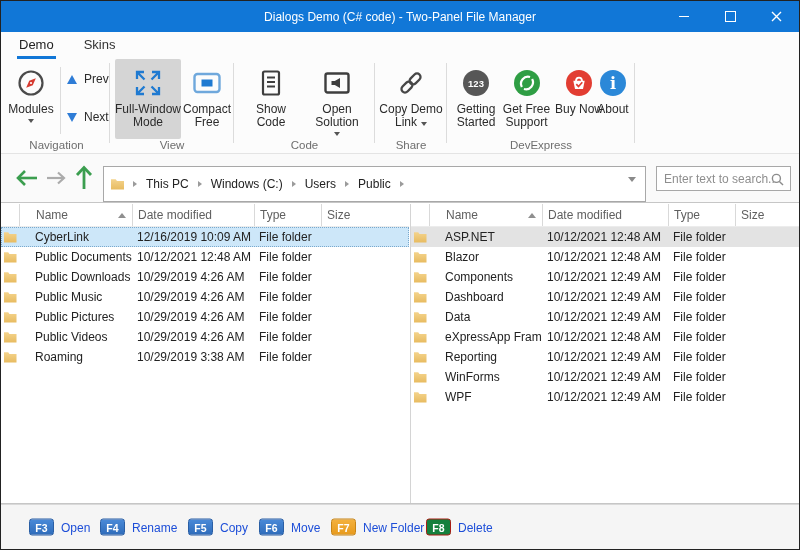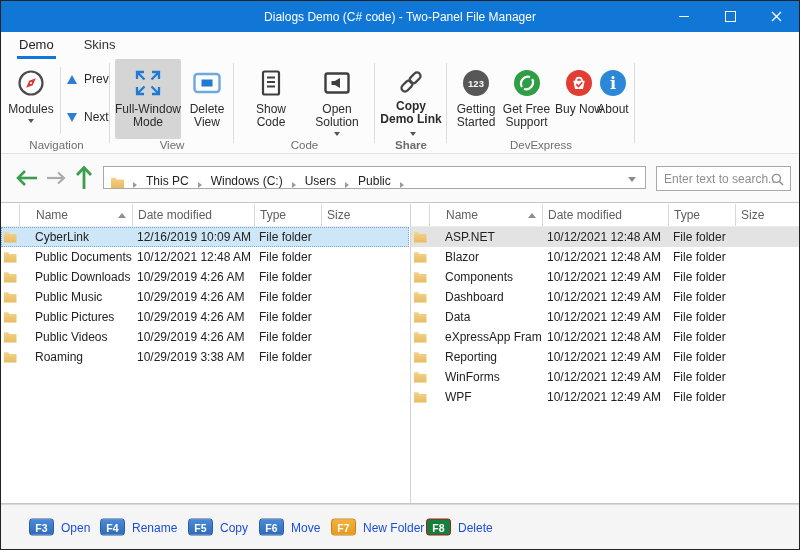--- a/index.html
+++ b/index.html
@@ -28,21 +28,21 @@
   .caret-below{margin:3px auto 0 auto;}
   .caret-inline{display:inline-block;margin-left:4px;}
   .vsep{position:absolute;top:8px;bottom:18px;width:1px;background:#dcdcdc;}
   .smcol{position:absolute;display:flex;flex-direction:column;justify-content:space-between;}
   .smbtn{display:flex;align-items:center;gap:7px;font-size:12px;color:#2b2b2b;padding:3px 4px;}
   .tri-up{width:0;height:0;border-left:5.5px solid transparent;border-right:5.5px solid transparent;border-bottom:9px solid #2e7cd6;}
   .tri-down{width:0;height:0;border-left:5.5px solid transparent;border-right:5.5px solid transparent;border-top:9px solid #2e7cd6;}
   
   .pathbar{position:absolute;top:153px;left:0;right:0;height:49px;background:#fafafa;border-bottom:1px solid #c6c6c6;box-sizing:border-box;}
   .navarrow{position:absolute;top:0;height:48px;display:flex;align-items:center;justify-content:center;}
-  .breadcrumb{position:absolute;left:102px;top:12px;width:543px;height:23px;background:#fff;border:1px solid #a8a8a8;box-sizing:border-box;display:flex;align-items:flex-end;padding-left:7px;}
+  .breadcrumb{position:absolute;left:102px;top:12px;width:543px;height:36px;background:#fff;border:1px solid #a8a8a8;box-sizing:border-box;display:flex;align-items:center;padding-left:7px;}
   .bc-sep{width:0;height:0;border-top:3.5px solid transparent;border-bottom:3.5px solid transparent;border-left:4.5px solid #9b9b9b;margin:0 9px;}
   .bc-item{font-size:12px;color:#222;}
   .bc-caret{position:absolute;right:9px;top:10px;width:0;height:0;border-left:4px solid transparent;border-right:4px solid transparent;border-top:5px solid #8a8a8a;}
   .folder-glyph{display:inline-block;width:13px;height:11px;background:linear-gradient(#f4d48e,#e7ba5e);clip-path:polygon(0 6%,36% 6%,46% 22%,100% 22%,100% 100%,0 100%);}
   .searchbox{position:absolute;left:655px;top:12px;width:135px;height:25px;background:#fff;border:1px solid #a8a8a8;box-sizing:border-box;}
   .searchbox input{position:absolute;left:0;top:0;width:112px;height:23px;border:none;outline:none;padding:0 0 0 7px;font-size:12px;font-family:"Liberation Sans",sans-serif;color:#333;background:transparent;}
   .searchbox input::placeholder{color:#8e8e8e;}
   .search-ico{position:absolute;right:6px;top:5px;}
   
   .panels{position:absolute;top:203px;left:0;right:0;height:300px;background:#fff;border-bottom:1px solid #c6c6c6;box-sizing:border-box;}
@@ -141,21 +141,21 @@
         </div>
         <div class="bb-lbl"><span>Full-Window Mode</span></div>
       </div>
       <div class="bb" style="left:72px;width:50px;">
         <div class="bb-ico">
           <svg width="30" height="30" viewBox="0 0 30 30">
             <rect x="2.5" y="6" width="25" height="18" rx="3" fill="none" stroke="#6fa8dc" stroke-width="2.4"></rect>
             <rect x="9.5" y="11.5" width="11" height="7" fill="#1f7ad1"></rect>
           </svg>
         </div>
-        <div class="bb-lbl"><span>Delete View</span></div>
+        <div class="bb-lbl"><span>Compact Free</span></div>
       </div>
       <div class="rgroup-label">View</div>
     </div>
 
     <div class="rgroup" style="left:233px;width:141px;">
       <div class="bb" style="left:6px;width:62px;">
         <div class="bb-ico">
           <svg width="30" height="30" viewBox="0 0 30 30">
             <rect x="7" y="3.5" width="16" height="23" rx="1.5" fill="none" stroke="#3e3e3e" stroke-width="2.2"></rect>
             <path d="M11 9.5 h8 M11 14 h8 M11 18.5 h8" stroke="#3e3e3e" stroke-width="1.8"></path>
@@ -169,21 +169,21 @@
             <rect x="3.5" y="5.5" width="23" height="19" rx="2" fill="none" stroke="#3e3e3e" stroke-width="2.4"></rect>
             <path d="M18 10 l-5.2 3 h-3.3 v4 h3.3 l5.2 3 z" fill="#3e3e3e"></path>
           </svg>
         </div>
         <div class="bb-lbl"><span>Open Solution</span></div>
         <div class="caret caret-below"></div>
       </div>
       <div class="rgroup-label">Code</div>
     </div>
 
-    <div class="rgroup" style="left:374px;width:72px;font-weight:bold;">
+    <div class="rgroup" style="left:374px;width:72px;">
       <div class="bb" style="left:4px;width:64px;">
         <div class="bb-ico">
           <svg width="30" height="30" viewBox="0 0 30 30">
             <g fill="none" stroke="#474747" stroke-width="2.3" transform="rotate(-45 15 15)">
               <rect x="3" y="11.5" width="12.5" height="7" rx="3.5"></rect>
               <rect x="14.5" y="11.5" width="12.5" height="7" rx="3.5"></rect>
             </g>
           </svg>
         </div>
         <div class="bb-lbl"><span>Copy Demo Link</span><span class="caret caret-inline"></span></div>

